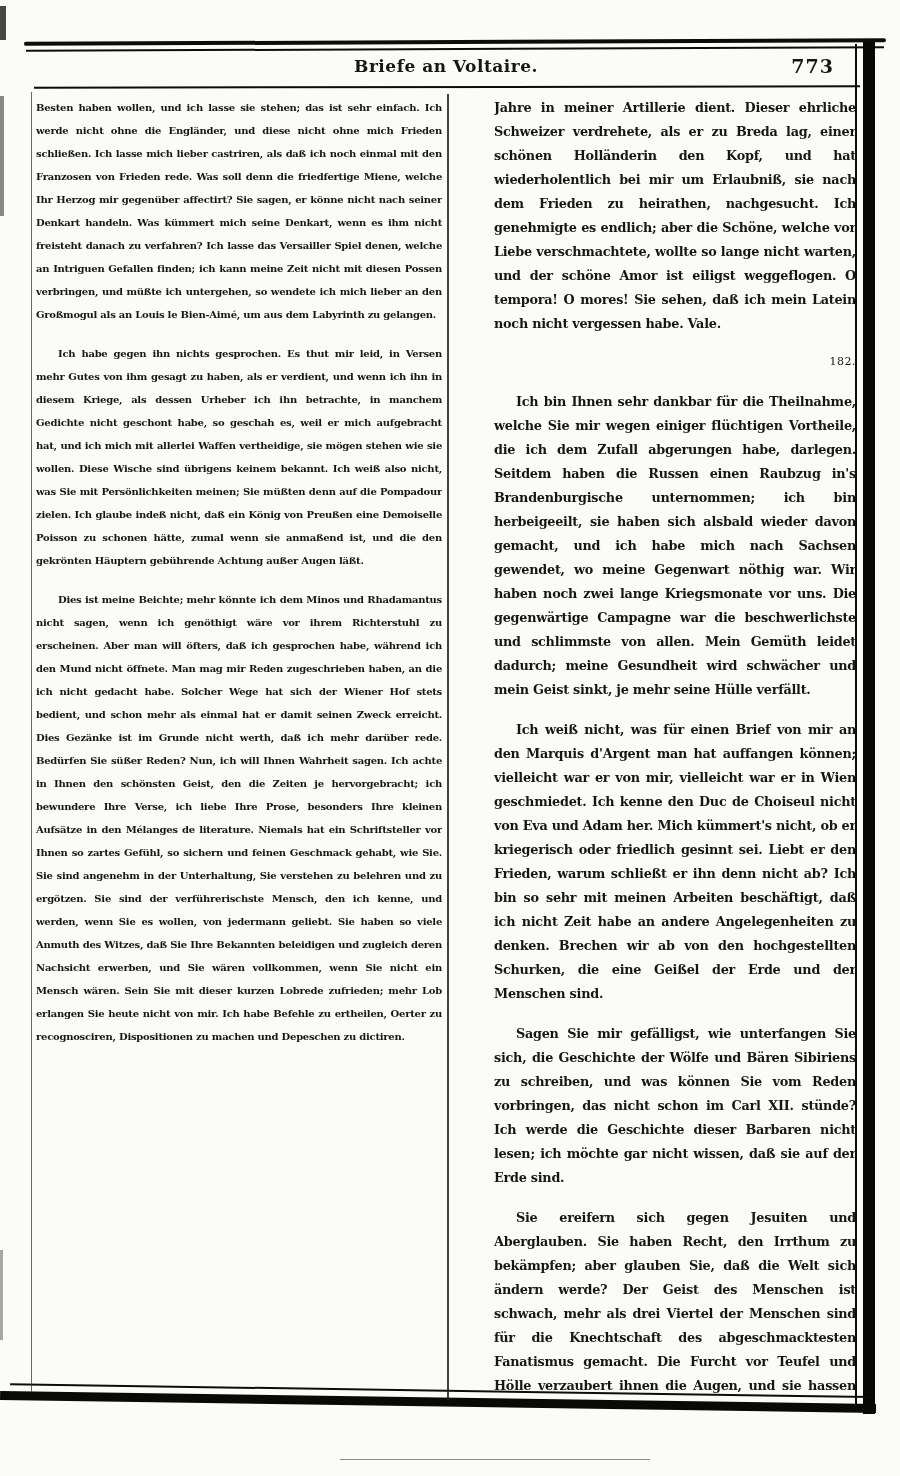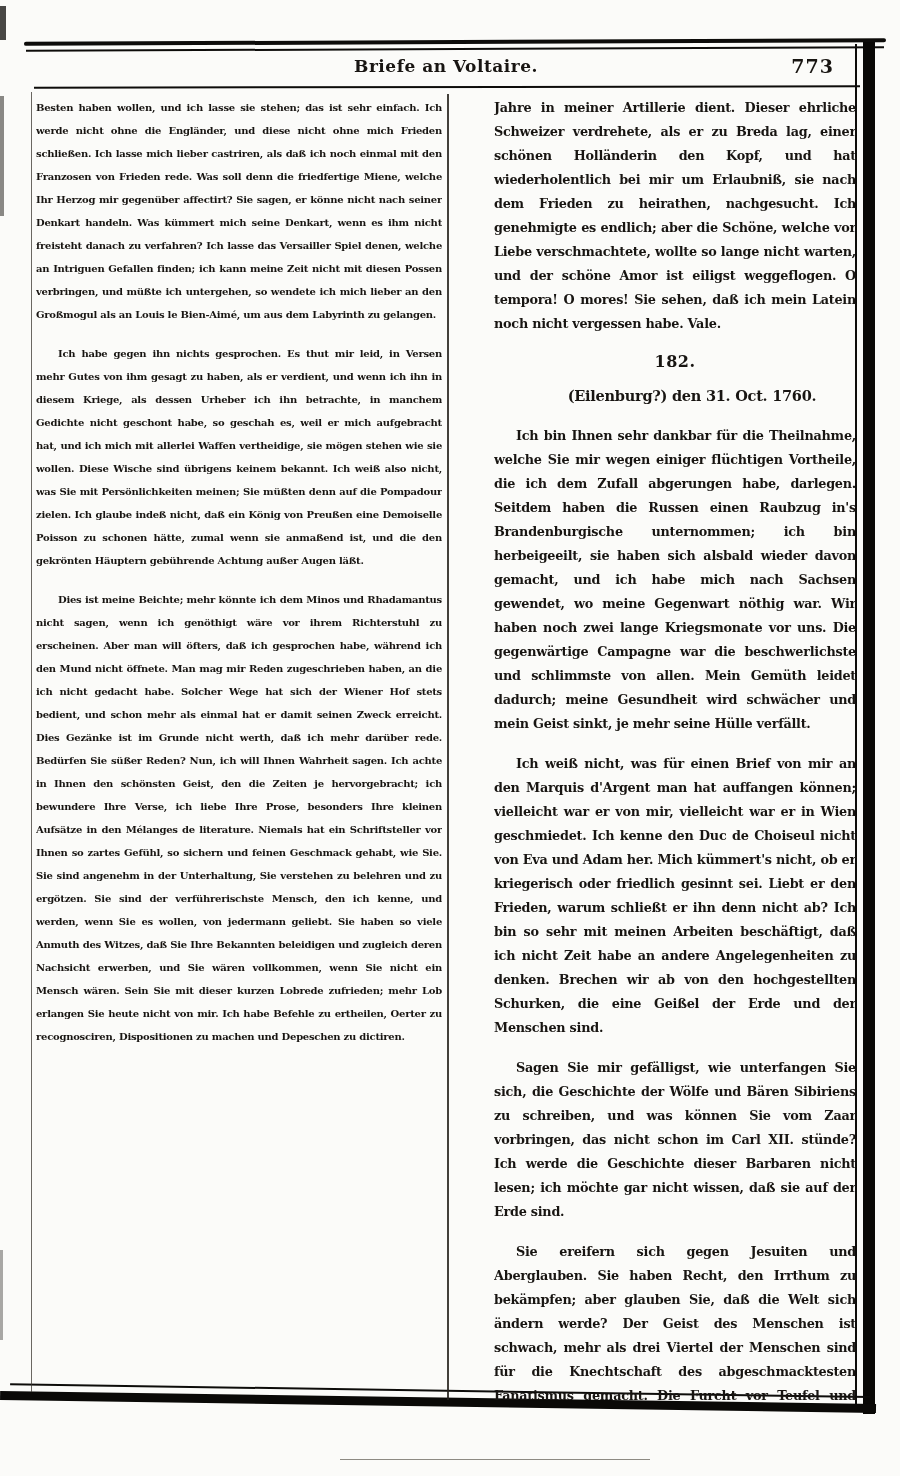--- a/index.html
+++ b/index.html
@@ -42,21 +42,21 @@
     position:absolute;top:96px;height:1304px;overflow:hidden;
     text-align:justify;font-weight:bold;
     text-rendering:optimizeLegibility;
   }
   .col-left{left:36px;width:406px;font-size:10px;line-height:23px;letter-spacing:-.25px;}
   .col-right{left:494px;width:362px;font-size:12.8px;line-height:24px;letter-spacing:-.25px;}
   .col p{margin:0;padding:0;}
   p.cont{text-indent:0;}
   p.ind{text-indent:22px;margin-top:16px;}
   .letter-number{
-    text-align:center;font-weight:bold;font-size:16px;
+    text-align:right;font-weight:normal;font-size:11px;
     margin:14px 0 10px 0;letter-spacing:.5px;
   }
   .dateline{
     text-align:center;padding-left:34px;
     font-weight:bold;font-size:14.5px;margin:0 0 6px 0;
   }
 </style>
 </head>
 <body>
 
@@ -84,21 +84,20 @@
   <div class="col col-left">
     <p class="cont">Besten haben wollen, und ich lasse sie stehen; das ist sehr einfach. Ich werde nicht ohne die Engländer, und diese nicht ohne mich Frieden schließen. Ich lasse mich lieber castriren, als daß ich noch einmal mit den Franzosen von Frieden rede. Was soll denn die friedfertige Miene, welche Ihr Herzog mir gegenüber affectirt? Sie sagen, er könne nicht nach seiner Denkart handeln. Was kümmert mich seine Denkart, wenn es ihm nicht freisteht danach zu verfahren? Ich lasse das Versailler Spiel denen, welche an Intriguen Gefallen finden; ich kann meine Zeit nicht mit diesen Possen verbringen, und müßte ich untergehen, so wendete ich mich lieber an den Großmogul als an Louis le Bien-Aimé, um aus dem Labyrinth zu gelangen.</p>
     <p class="ind">Ich habe gegen ihn nichts gesprochen. Es thut mir leid, in Versen mehr Gutes von ihm gesagt zu haben, als er verdient, und wenn ich ihn in diesem Kriege, als dessen Urheber ich ihn betrachte, in manchem Gedichte nicht geschont habe, so geschah es, weil er mich aufgebracht hat, und ich mich mit allerlei Waffen vertheidige, sie mögen stehen wie sie wollen. Diese Wische sind übrigens keinem bekannt. Ich weiß also nicht, was Sie mit Persönlichkeiten meinen; Sie müßten denn auf die Pompadour zielen. Ich glaube indeß nicht, daß ein König von Preußen eine Demoiselle Poisson zu schonen hätte, zumal wenn sie anmaßend ist, und die den gekrönten Häuptern gebührende Achtung außer Augen läßt.</p>
     <p class="ind">Dies ist meine Beichte; mehr könnte ich dem Minos und Rhadamantus nicht sagen, wenn ich genöthigt wäre vor ihrem Richterstuhl zu erscheinen. Aber man will öfters, daß ich gesprochen habe, während ich den Mund nicht öffnete. Man mag mir Reden zugeschrieben haben, an die ich nicht gedacht habe. Solcher Wege hat sich der Wiener Hof stets bedient, und schon mehr als einmal hat er damit seinen Zweck erreicht. Dies Gezänke ist im Grunde nicht werth, daß ich mehr darüber rede. Bedürfen Sie süßer Reden? Nun, ich will Ihnen Wahrheit sagen. Ich achte in Ihnen den schönsten Geist, den die Zeiten je hervorgebracht; ich bewundere Ihre Verse, ich liebe Ihre Prose, besonders Ihre kleinen Aufsätze in den Mélanges de literature. Niemals hat ein Schriftsteller vor Ihnen so zartes Gefühl, so sichern und feinen Geschmack gehabt, wie Sie. Sie sind angenehm in der Unterhaltung, Sie verstehen zu belehren und zu ergötzen. Sie sind der verführerischste Mensch, den ich kenne, und werden, wenn Sie es wollen, von jedermann geliebt. Sie haben so viele Anmuth des Witzes, daß Sie Ihre Bekannten beleidigen und zugleich deren Nachsicht erwerben, und Sie wären vollkommen, wenn Sie nicht ein Mensch wären. Sein Sie mit dieser kurzen Lobrede zufrieden; mehr Lob erlangen Sie heute nicht von mir. Ich habe Befehle zu ertheilen, Oerter zu recognosciren, Dispositionen zu machen und Depeschen zu dictiren.</p>
 
   </div>
 
   <div class="col col-right">
     <p class="cont">Jahre in meiner Artillerie dient. Dieser ehrliche Schweizer verdrehete, als er zu Breda lag, einer schönen Holländerin den Kopf, und hat wiederholentlich bei mir um Erlaubniß, sie nach dem Frieden zu heirathen, nachgesucht. Ich genehmigte es endlich; aber die Schöne, welche vor Liebe verschmachtete, wollte so lange nicht warten, und der schöne Amor ist eiligst weggeflogen. O tempora! O mores! Sie sehen, daß ich mein Latein noch nicht vergessen habe. Vale.</p>
     <div class="letter-number">182.</div>
-    <div class="dateline">(Eilenburg?) den 31. Oct. 1760.</div>
     <p class="ind">Ich bin Ihnen sehr dankbar für die Theilnahme, welche Sie mir wegen einiger flüchtigen Vortheile, die ich dem Zufall abgerungen habe, darlegen. Seitdem haben die Russen einen Raubzug in's Brandenburgische unternommen; ich bin herbeigeeilt, sie haben sich alsbald wieder davon gemacht, und ich habe mich nach Sachsen gewendet, wo meine Gegenwart nöthig war. Wir haben noch zwei lange Kriegsmonate vor uns. Die gegenwärtige Campagne war die beschwerlichste und schlimmste von allen. Mein Gemüth leidet dadurch; meine Gesundheit wird schwächer und mein Geist sinkt, je mehr seine Hülle verfällt.</p>
     <p class="ind">Ich weiß nicht, was für einen Brief von mir an den Marquis d'Argent man hat auffangen können; vielleicht war er von mir, vielleicht war er in Wien geschmiedet. Ich kenne den Duc de Choiseul nicht von Eva und Adam her. Mich kümmert's nicht, ob er kriegerisch oder friedlich gesinnt sei. Liebt er den Frieden, warum schließt er ihn denn nicht ab? Ich bin so sehr mit meinen Arbeiten beschäftigt, daß ich nicht Zeit habe an andere Angelegenheiten zu denken. Brechen wir ab von den hochgestellten Schurken, die eine Geißel der Erde und der Menschen sind.</p>
-    <p class="ind">Sagen Sie mir gefälligst, wie unterfangen Sie sich, die Geschichte der Wölfe und Bären Sibiriens zu schreiben, und was können Sie vom Zaar vorbringen, das nicht schon im Carl XII. stünde? Ich werde die Geschichte dieser Barbaren nicht lesen; ich möchte gar nicht wissen, daß sie auf der Erde sind.</p>
+    <p class="ind">Sagen Sie mir gefälligst, wie unterfangen Sie sich, die Geschichte der Wölfe und Bären Sibiriens zu schreiben, und was können Sie vom Reden vorbringen, das nicht schon im Carl XII. stünde? Ich werde die Geschichte dieser Barbaren nicht lesen; ich möchte gar nicht wissen, daß sie auf der Erde sind.</p>
     <p class="ind">Sie ereifern sich gegen Jesuiten und Aberglauben. Sie haben Recht, den Irrthum zu bekämpfen; aber glauben Sie, daß die Welt sich ändern werde? Der Geist des Menschen ist schwach, mehr als drei Viertel der Menschen sind für die Knechtschaft des abgeschmacktesten Fanatismus gemacht. Die Furcht vor Teufel und Hölle verzaubert ihnen die Augen, und sie hassen den Weisen, der sie aufklären will. Die Masse unserer Gattung ist albern und boshaft. Ich suche darunter vergebens das Ebenbild Gottes, dessen Gepräge ihr, den Theologen zufolge, aufgedrückt sein soll. Jeder Mensch hat ein wildes Thier in sich; Wenige wissen dies zu bändigen, die meisten lassen es los, wenn sie nicht durch Gesetze geschreckt werden.</p>
 
   </div>
 
 </div>
 
 </body></html>

